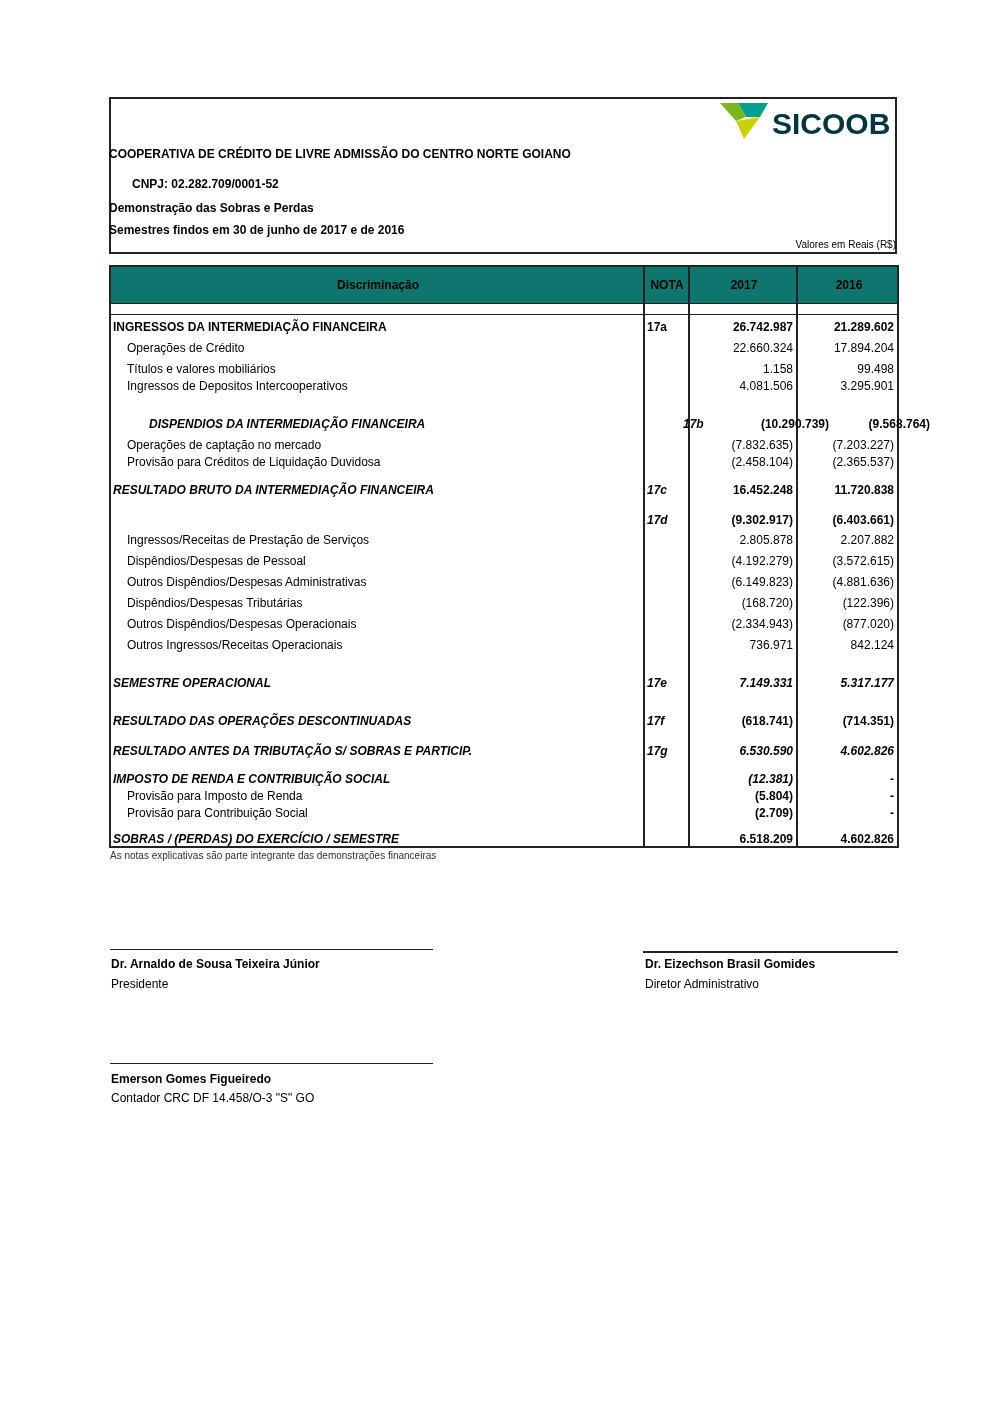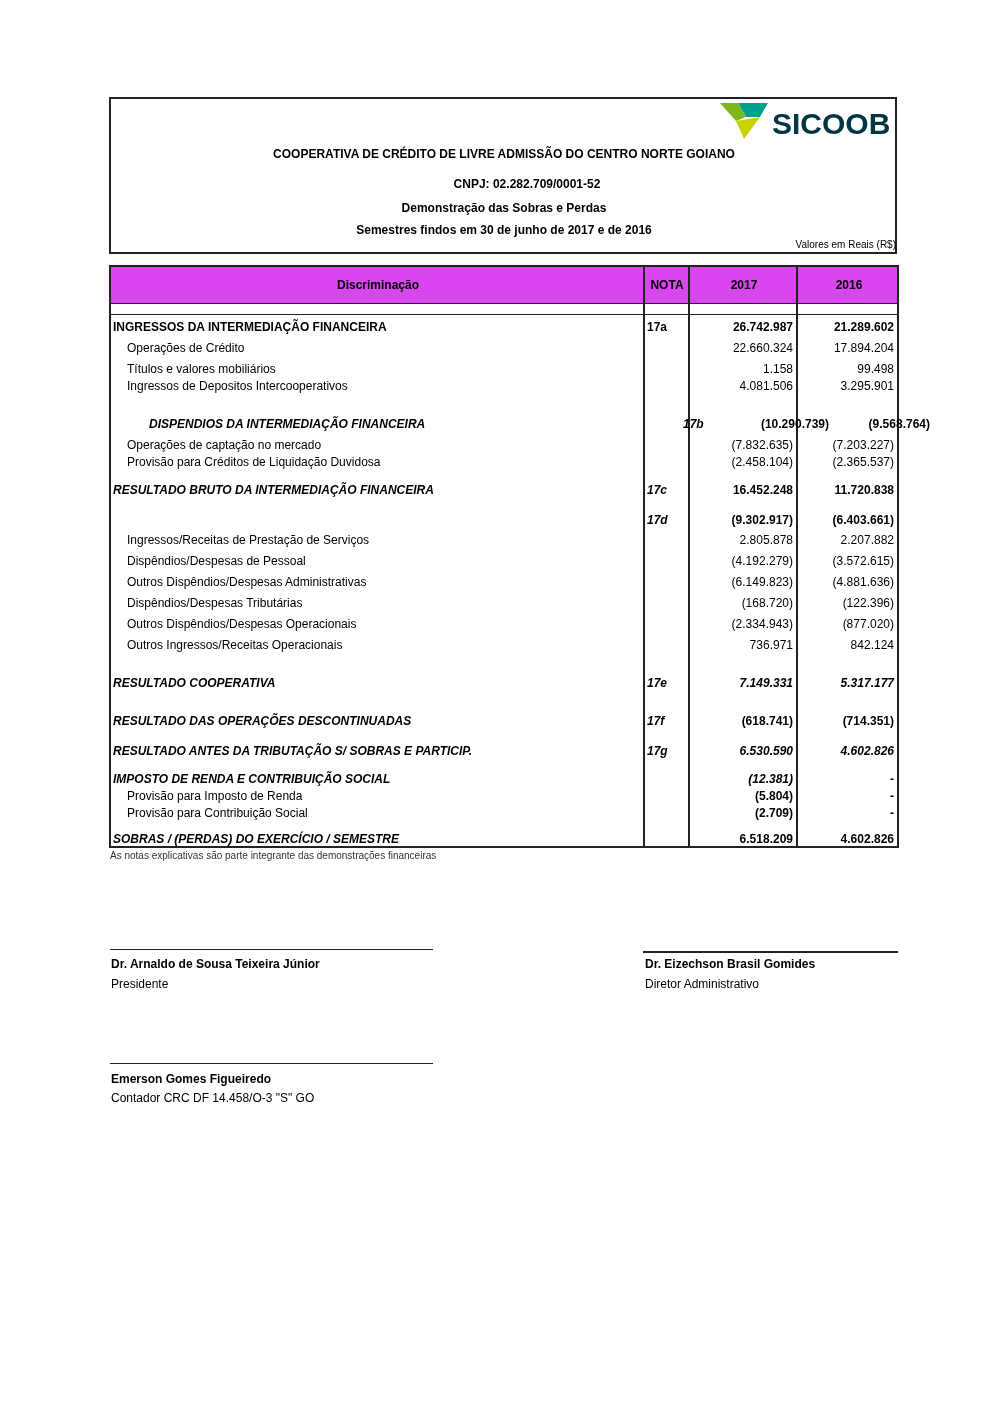--- a/index.html
+++ b/index.html
@@ -1,22 +1,22 @@
 <!DOCTYPE html>
 <html><head>
 <meta charset="utf-8">
 <style>
   html, body { margin: 0; padding: 0; background: #ffffff; }
   body { width: 1000px; height: 1415px; position: relative; font-family: "Liberation Sans", sans-serif; color: #000; }
   .header-box { position: absolute; left: 109px; top: 97px; width: 788px; height: 157px; border: 2px solid #222; border-right-width: 2px; box-sizing: border-box; }
   .logo { position: absolute; left: 720px; top: 101px; width: 172px; height: 40px; }
-  .hline { position: absolute; left: 109px; width: 790px; text-align: center; font-weight: bold; font-size: 12px; }
+  .hline { position: absolute; left: 109px; width: 790px; text-align: left; font-weight: bold; font-size: 12px; }
   .valores { position: absolute; right: 104px; top: 239px; font-size: 10px; }
   .table-box { position: absolute; left: 109px; top: 265px; width: 790px; height: 583px; border: 2px solid #222; box-sizing: border-box; }
-  .thead { position: absolute; left: 0; top: 0; width: 786px; height: 36px; background: #d946ef; border-bottom: 1px solid #222; }
+  .thead { position: absolute; left: 0; top: 0; width: 786px; height: 36px; background: #0f766e; border-bottom: 1px solid #222; }
   .thead .th { position: absolute; top: 0; height: 36px; line-height: 36px; text-align: center; font-weight: bold; font-size: 12px; }
   .sep-row { position: absolute; left: 0; top: 37px; width: 786px; height: 10px; border-bottom: 1px solid #222; }
   .vline { position: absolute; top: 0; width: 2px; background: #222; height: 579px; }
   .row { position: absolute; left: 0; width: 786px; height: 18px; font-size: 12px; }
   .row .d { position: absolute; left: 2px; top: 0; white-space: nowrap; }
   .row.sub .d { left: 16px; }
   .row .n { position: absolute; left: 536px; top: 0; }
   .row .v17 { position: absolute; right: 104px; top: 0; text-align: right; }
   .row .v16 { position: absolute; right: 3px; top: 0; text-align: center; }
   .row.b { font-weight: bold; }
@@ -142,21 +142,21 @@
         <span class="v17">(2.334.943)</span>
         <span class="v16">(877.020)</span>
       </div>
       <div class="row sub" style="top: 371px;">
         <span class="d">Outros Ingressos/Receitas Operacionais</span>
         <span class="n"></span>
         <span class="v17">736.971</span>
         <span class="v16">842.124</span>
       </div>
       <div class="row bi biv" style="top: 409px;">
-        <span class="d">RESULTADO COOPERATIVA</span>
+        <span class="d">SEMESTRE OPERACIONAL</span>
         <span class="n">17e</span>
         <span class="v17">7.149.331</span>
         <span class="v16">5.317.177</span>
       </div>
       <div class="row bi" style="top: 447px;">
         <span class="d">RESULTADO DAS OPERAÇÕES DESCONTINUADAS</span>
         <span class="n">17f</span>
         <span class="v17">(618.741)</span>
         <span class="v16">(714.351)</span>
       </div>

